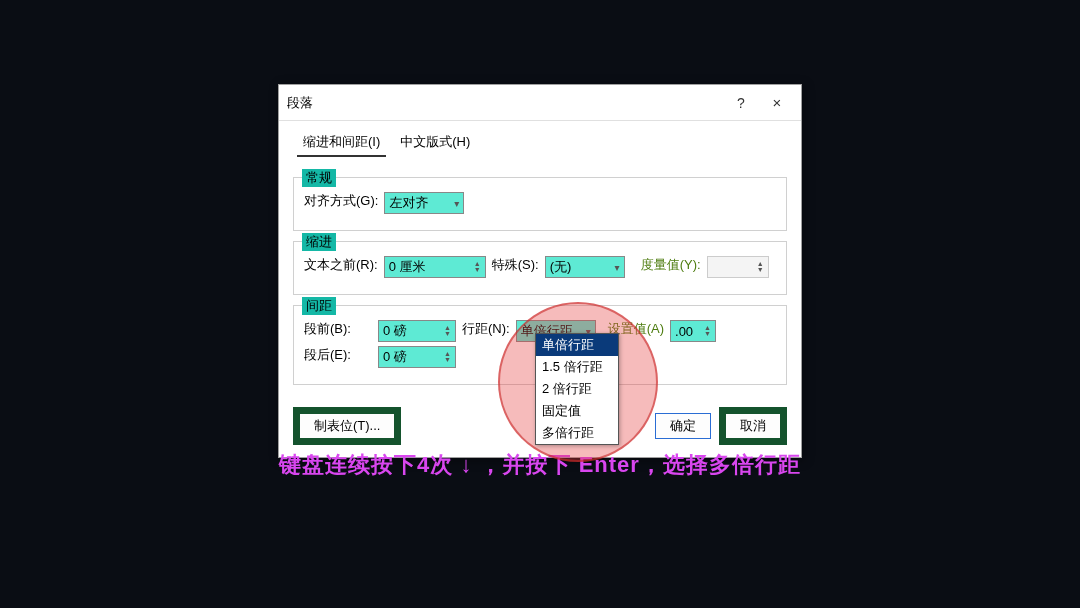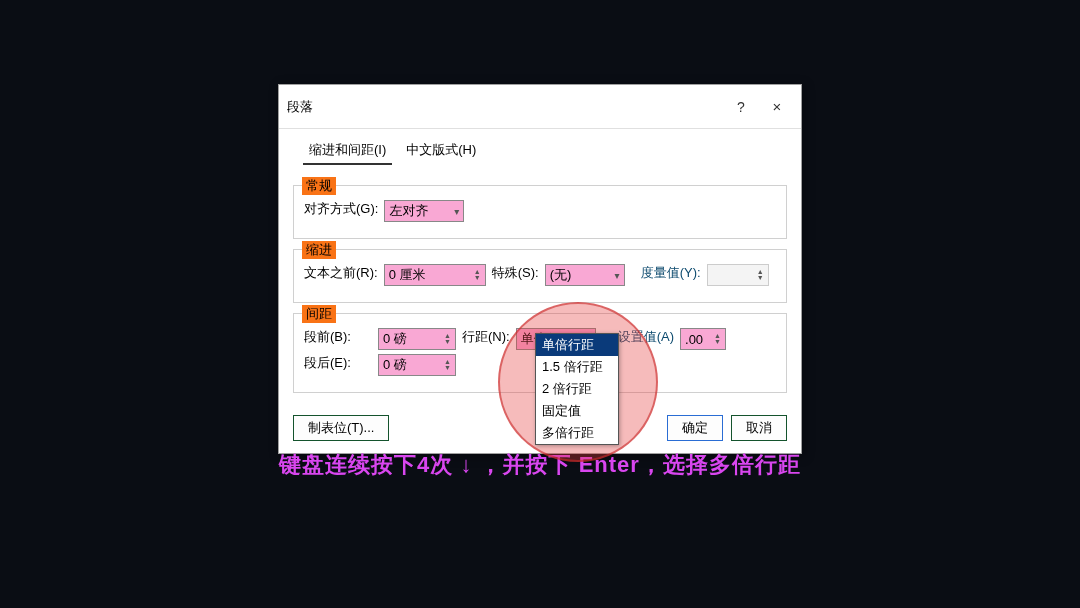--- a/index.html
+++ b/index.html
@@ -19,36 +19,36 @@
     left: 278px;
     top: 84px;
     width: 524px;
     background: #fff;
     border: 1px solid #a0a0a0;
     box-shadow: 2px 2px 10px rgba(0,0,0,0.4);
   }
   .titlebar {
     display: flex;
     align-items: center;
-    height: 44px;
+    height: 36px;
     padding: 0 6px 0 8px;
     border-bottom: 1px solid #e0e0e0;
   }
   .titlebar .title { flex: 1; font-size: 13px; }
   .titlebar .help, .titlebar .close {
     width: 36px; height: 22px;
     display: flex; align-items: center; justify-content: center;
     font-size: 14px; color: #333;
     cursor: pointer;
   }
   .titlebar .close { font-size: 15px; }
   .tabs {
     display: flex;
     gap: 8px;
-    padding: 8px 10px 0 24px;
+    padding: 8px 10px 0 18px;
   }
   .tab {
     padding: 4px 6px;
     font-size: 13px;
     cursor: pointer;
     border-bottom: 2px solid transparent;
   }
   .tab.active { border-bottom: 2px solid #333; }
   .body {
     padding: 10px 14px 12px 14px;
@@ -56,35 +56,35 @@
   .fieldset {
     border: 1px solid #d0d0d0;
     margin: 10px 0 0 0;
     padding: 10px 10px 12px 10px;
     position: relative;
   }
   .legend {
     position: absolute;
     top: -9px;
     left: 8px;
-    background: #f97316;
+    background: #14b8a6;
     padding: 0 4px;
     font-size: 13px;
   }
   .row {
     display: flex;
     align-items: flex-start;
     gap: 6px;
     margin: 4px 0;
   }
   .lbl { font-size: 13px; white-space: nowrap; }
-  .grayed { color: #0c4a6e; }
+  .grayed { color: #4d7c0f; }
   .combo, .numinput {
     border: 1px solid #888;
-    background: #f9a8d4;
+    background: #5eead4;
     height: 22px;
     display: flex;
     align-items: center;
     padding: 0 4px;
     font-size: 13px;
   }
   .combo { min-width: 64px; }
   .combo .val { flex:1; }
   .combo .chev { font-size: 10px; color: #555; margin-left: 4px; }
   .numinput .val { flex:1; }
@@ -96,21 +96,21 @@
   }
   .spinner span { font-size: 7px; color: #555; cursor: pointer; }
   .disabled { background: #f4f4f4; color: #aaa; border-color: #ccc; }
   .footer {
     display: flex;
     align-items: center;
     padding: 10px 14px 12px 14px;
     gap: 8px;
   }
   .btn {
-    border: 1px solid #14532d;
+    border: 7px solid #14532d;
     background: #fdfdfd;
     padding: 3px 14px;
     font-size: 13px;
     cursor: pointer;
   }
   .btn.primary { border: 1.5px solid #2a6dd4; }
   .spacer { flex: 1; }
 
   
   .dropdown {
@@ -227,21 +227,21 @@
           <span class="spinner">
               <span>▲</span>
               <span>▼</span>
             </span>
         </div>
         <span class="lbl" style="">行距(N):</span>
         <div class="combo" style="width:80px">
           <span class="val">单倍行距</span>
           <span class="chev">▾</span>
         </div>
-        <span class="lbl grayed" style="margin-left:16px">设置值(A)</span>
+        <span class="lbl grayed" style="margin-left:6px">设置值(A)</span>
         <div class="numinput" style="width:46px">
           <span class="val">.00</span>
           <span class="spinner">
               <span>▲</span>
               <span>▼</span>
             </span>
         </div>
       </div>
       <div class="row">
         <span class="lbl" style="width:68px">段后(E):</span>

